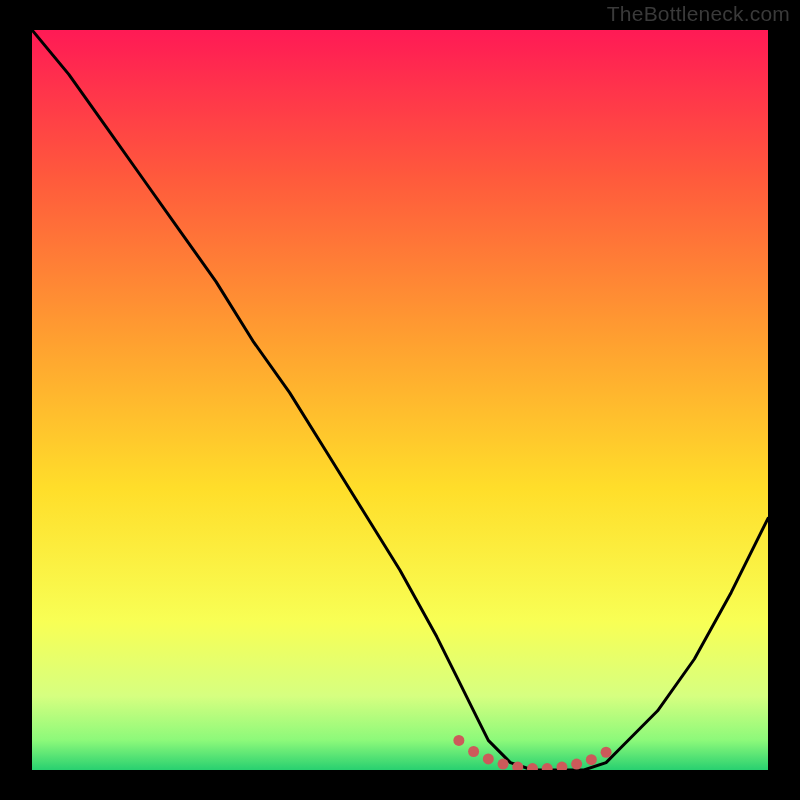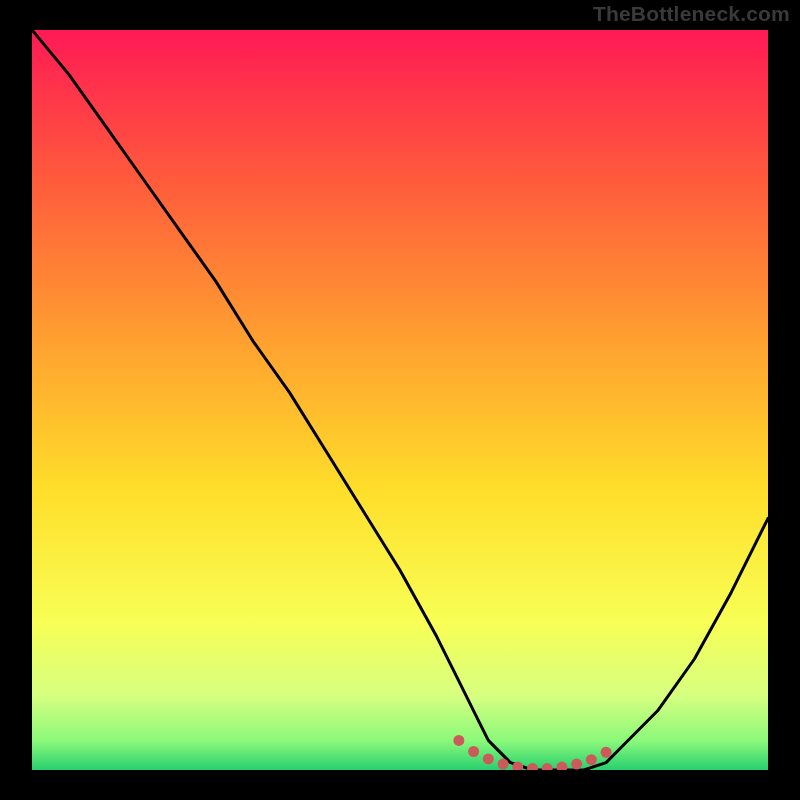--- a/index.html
+++ b/index.html
@@ -16,21 +16,21 @@
     height: 800px;
     background: #000;
     position: relative;
   }
   .watermark {
     position: absolute;
     top: 2px;
     right: 10px;
     color: #3a3a3a;
     font-size: 21px;
-    font-weight: 700;
+    font-weight: 400;
     letter-spacing: 0.2px;
   }
   .plot {
     position: absolute;
     left: 32px;
     top: 30px;
     width: 736px;
     height: 740px;
   }
   .plot svg {

